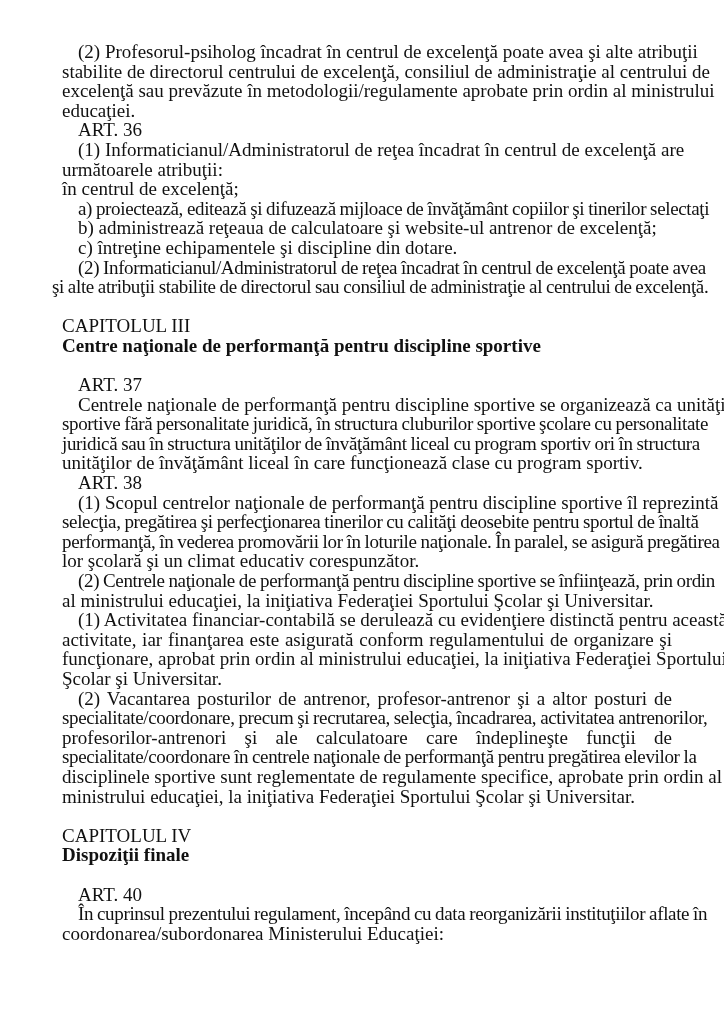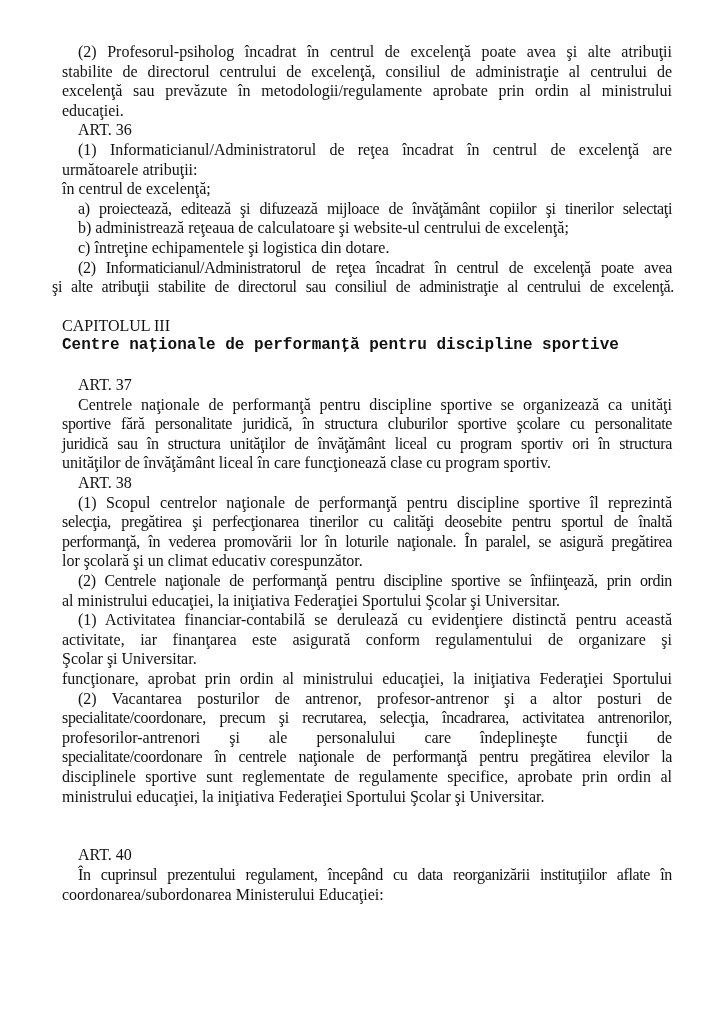--- a/index.html
+++ b/index.html
@@ -1,23 +1,23 @@
 <!DOCTYPE html>
 <html><head>
 <meta charset="utf-8">
 <style>
   html, body { margin: 0; padding: 0; background: #ffffff; }
   body { width: 724px; height: 1024px; overflow: hidden; position: relative;
          font-family: "Liberation Serif", "DejaVu Serif", serif; color: #111; }
   #page { position: absolute; left: 62px; top: 42px; width: 610px; }
-  .line { height: 19.6px; line-height: 19.6px; font-size: 16px; white-space: nowrap; overflow: visible; }
+  .line { height: 19.6px; line-height: 19.6px; font-size: 19px; white-space: nowrap; overflow: visible; }
   .line.j { text-align: justify; text-align-last: justify; }
   .line.ind { padding-left: 16px; }
   .line.center { text-align: left; }
-  .line.bold { font-weight: bold; font-family: Liberation Mono, monospace; }
+  .line.bold { font-weight: bold; }
   .line.blank { height: 19.6px; }
   .line.tight { letter-spacing: -0.35px; word-spacing: -0.5px; }
   .line.out { margin-left: -10px; margin-right: -2px; }
 </style>
 </head>
 <body>
 
 <div id="page">
     <div>
       <div class="line j ind">(2) Profesorul-psiholog încadrat în centrul de excelenţă poate avea şi alte atribuţii</div>
@@ -30,24 +30,24 @@
     </div>
     <div>
       <div class="line j ind">(1) Informaticianul/Administratorul de reţea încadrat în centrul de excelenţă are</div>
       <div class="line">următoarele atribuţii:</div>
     </div>
     <div>
       <div class="line">în centrul de excelenţă;</div>
       <div class="line j ind tight">a) proiectează, editează şi difuzează mijloace de învăţământ copiilor şi tinerilor selectaţi</div>
     </div>
     <div>
-      <div class="line ind">b) administrează reţeaua de calculatoare şi website-ul centrului de excelenţă;</div>
+      <div class="line ind">b) administrează reţeaua de calculatoare şi website-ul antrenor de excelenţă;</div>
     </div>
     <div>
-      <div class="line ind">c) întreţine echipamentele şi logistica din dotare.</div>
+      <div class="line ind">c) întreţine echipamentele şi discipline din dotare.</div>
     </div>
     <div>
       <div class="line j ind tight">(2) Informaticianul/Administratorul de reţea încadrat în centrul de excelenţă poate avea</div>
       <div class="line j tight out">şi alte atribuţii stabilite de directorul sau consiliul de administraţie al centrului de excelenţă.</div>
     </div>
     <div class="line blank"></div>
     <div>
       <div class="line center">CAPITOLUL III</div>
       <div class="line center bold">Centre naţionale de performanţă pentru discipline sportive</div>
     </div>
@@ -70,32 +70,36 @@
       <div class="line j tight">performanţă, în vederea promovării lor în loturile naţionale. În paralel, se asigură pregătirea</div>
       <div class="line">lor şcolară şi un climat educativ corespunzător.</div>
     </div>
     <div>
       <div class="line j ind tight">(2) Centrele naţionale de performanţă pentru discipline sportive se înfiinţează, prin ordin</div>
       <div class="line">al ministrului educaţiei, la iniţiativa Federaţiei Sportului Şcolar şi Universitar.</div>
     </div>
     <div>
       <div class="line j ind">(1) Activitatea financiar-contabilă se derulează cu evidenţiere distinctă pentru această</div>
       <div class="line j">activitate, iar finanţarea este asigurată conform regulamentului de organizare şi</div>
+      <div class="line j">funcţionare, aprobat prin ordin al ministrului educaţiei, la iniţiativa Federaţiei Sportului</div>
       <div class="line">Şcolar şi Universitar.</div>
-      <div class="line j">funcţionare, aprobat prin ordin al ministrului educaţiei, la iniţiativa Federaţiei Sportului</div>
     </div>
     <div>
       <div class="line j ind">(2) Vacantarea posturilor de antrenor, profesor-antrenor şi a altor posturi de</div>
       <div class="line j tight">specialitate/coordonare, precum şi recrutarea, selecţia, încadrarea, activitatea antrenorilor,</div>
-      <div class="line j">profesorilor-antrenori şi ale personalului care îndeplineşte funcţii de</div>
+      <div class="line j">profesorilor-antrenori şi ale calculatoare care îndeplineşte funcţii de</div>
       <div class="line j tight">specialitate/coordonare în centrele naţionale de performanţă pentru pregătirea elevilor la</div>
       <div class="line j">disciplinele sportive sunt reglementate de regulamente specifice, aprobate prin ordin al</div>
       <div class="line">ministrului educaţiei, la iniţiativa Federaţiei Sportului Şcolar şi Universitar.</div>
     </div>
     <div class="line blank"></div>
+    <div>
+      <div class="line center">CAPITOLUL IV</div>
+      <div class="line center bold">Dispoziţii finale</div>
+    </div>
     <div class="line blank"></div>
     <div>
       <div class="line ind">ART. 40</div>
     </div>
     <div>
       <div class="line j ind tight">În cuprinsul prezentului regulament, începând cu data reorganizării instituţiilor aflate în</div>
       <div class="line">coordonarea/subordonarea Ministerului Educaţiei:</div>
     </div>
   </div>
 

